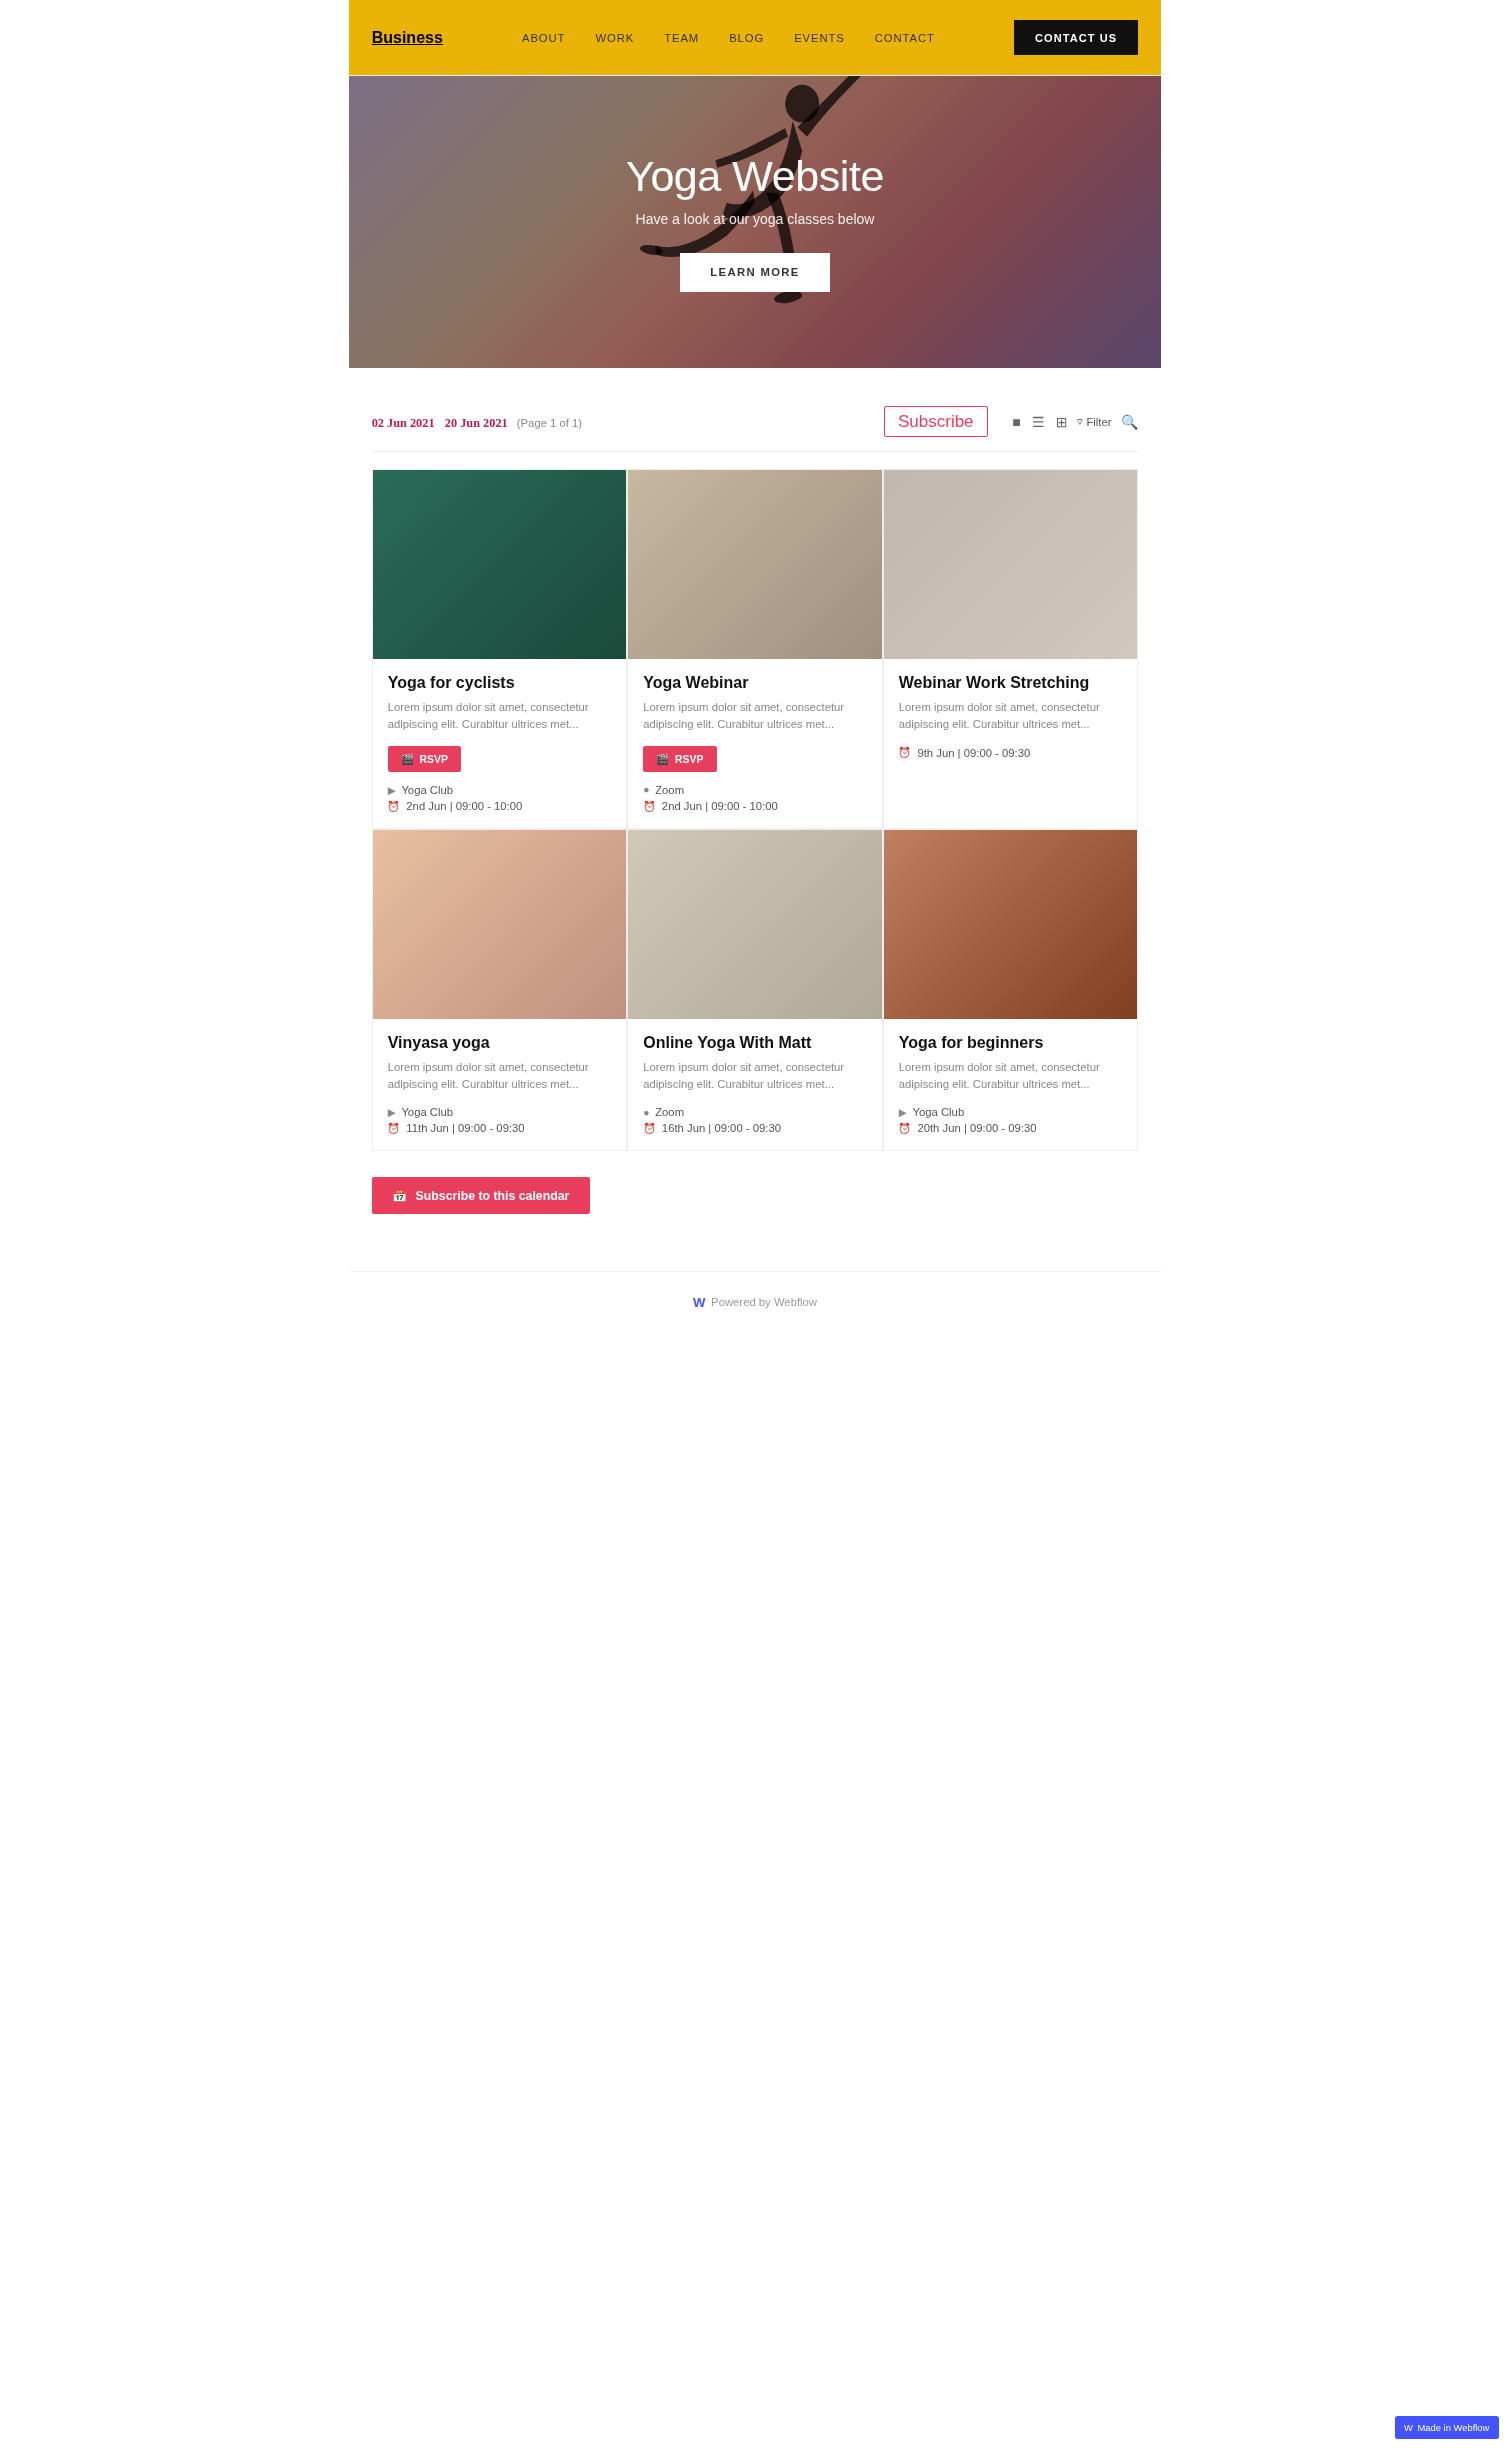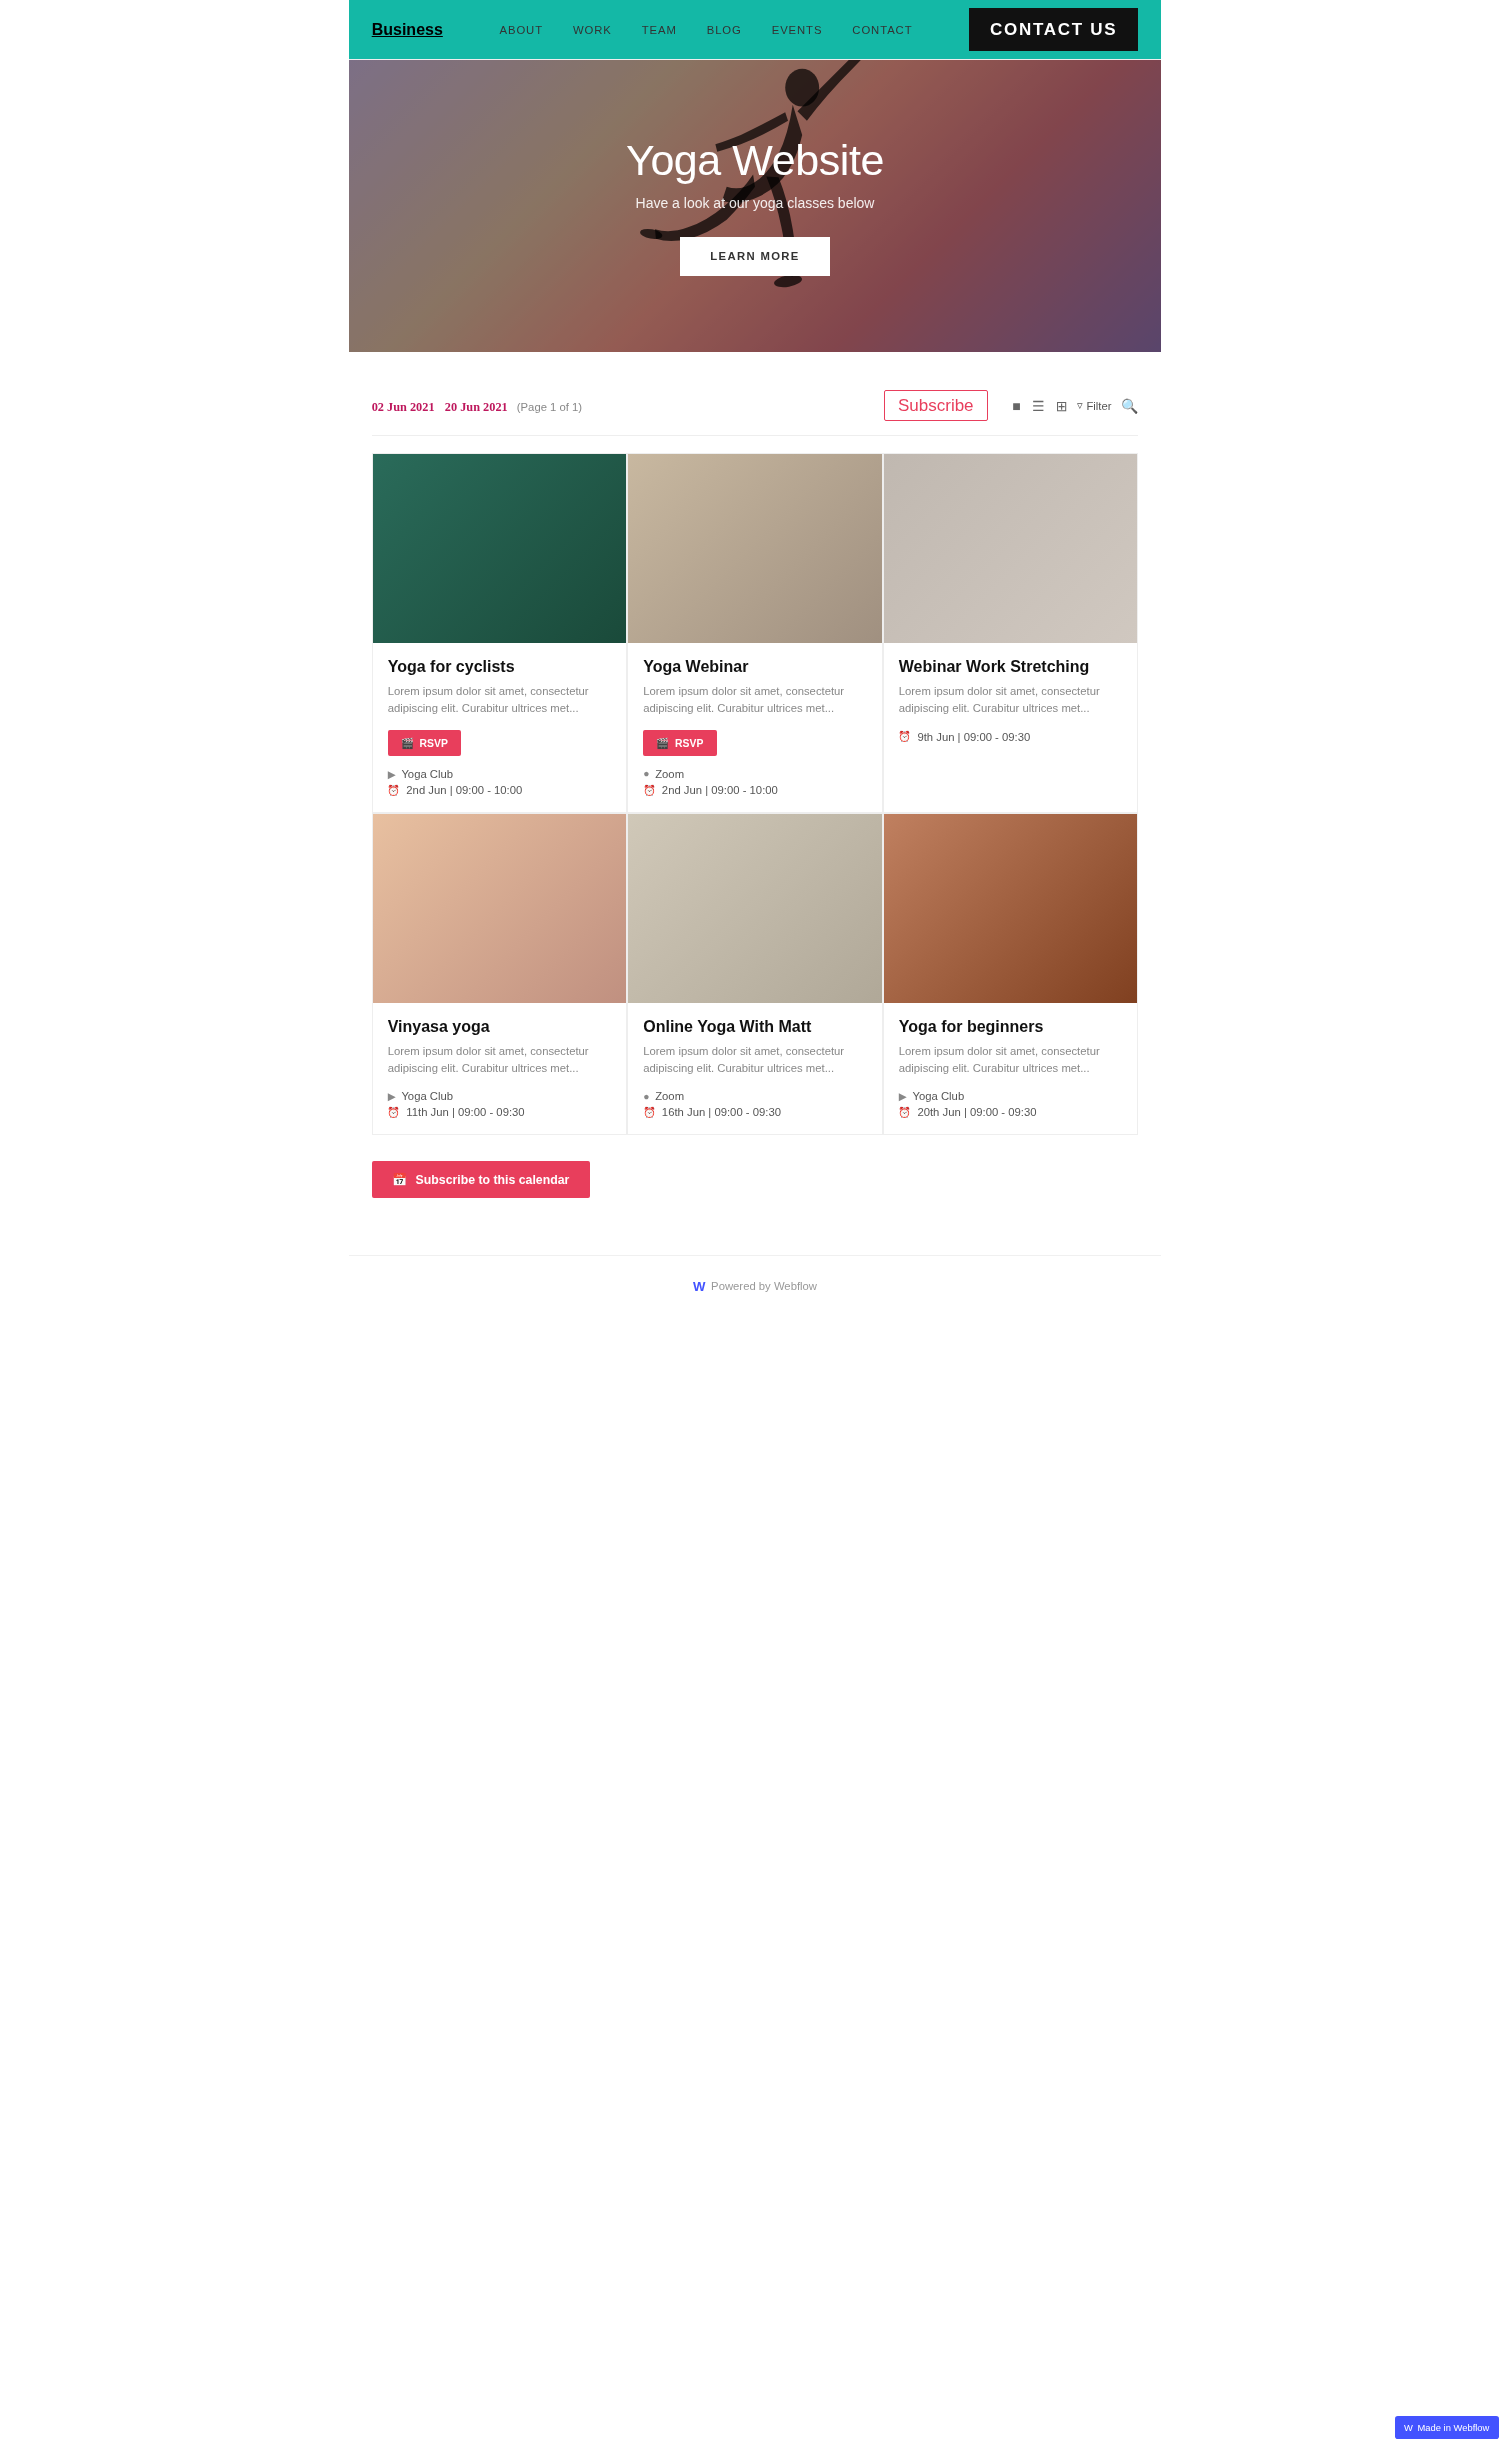--- a/index.html
+++ b/index.html
@@ -1,27 +1,27 @@
 <!DOCTYPE html>
 <html style="font-size:15px"><head>
   <meta charset="utf-8">
   <style>
     * { margin: 0; padding: 0; box-sizing: border-box; }
     body { font-family: -apple-system, BlinkMacSystemFont, 'Segoe UI', Helvetica, Arial, sans-serif; background: #fff; color: #333; width: 812px; margin: 0 auto; }
 
     
     nav {
       display: flex; align-items: center; justify-content: space-between;
-      padding: 0 22.7px; height: 60px; border-bottom: 0.9px solid #eee; background: #14b8a6;
+      padding: 0 22.7px; height: 76px; border-bottom: 0.9px solid #eee; background: #eab308;
     }
     .nav-logo { font-weight: 700; font-size: 16px; text-decoration: underline; color: #000; }
     .nav-links { display: flex; gap: 30px; }
     .nav-links a { font-size: 11.3px; letter-spacing: 0.08em; color: #333; text-decoration: none; font-weight: 500; }
     .nav-cta {
-      background: #111; color: #fff; font-size: 17px; letter-spacing: 0.1em;
+      background: #111; color: #fff; font-size: 11px; letter-spacing: 0.1em;
       font-weight: 700; padding: 11.3px 21px; border: none; cursor: pointer;
     }
 
     
     .hero {
       position: relative; width: 100%; height: 292px; overflow: hidden;
       background: linear-gradient(135deg, #b0a0b8 0%, #c4a882 30%, #d4826a 50%, #b86060 70%, #7a6090 100%);
       display: flex; align-items: center; justify-content: center; flex-direction: column;
     }
     .hero-overlay {

